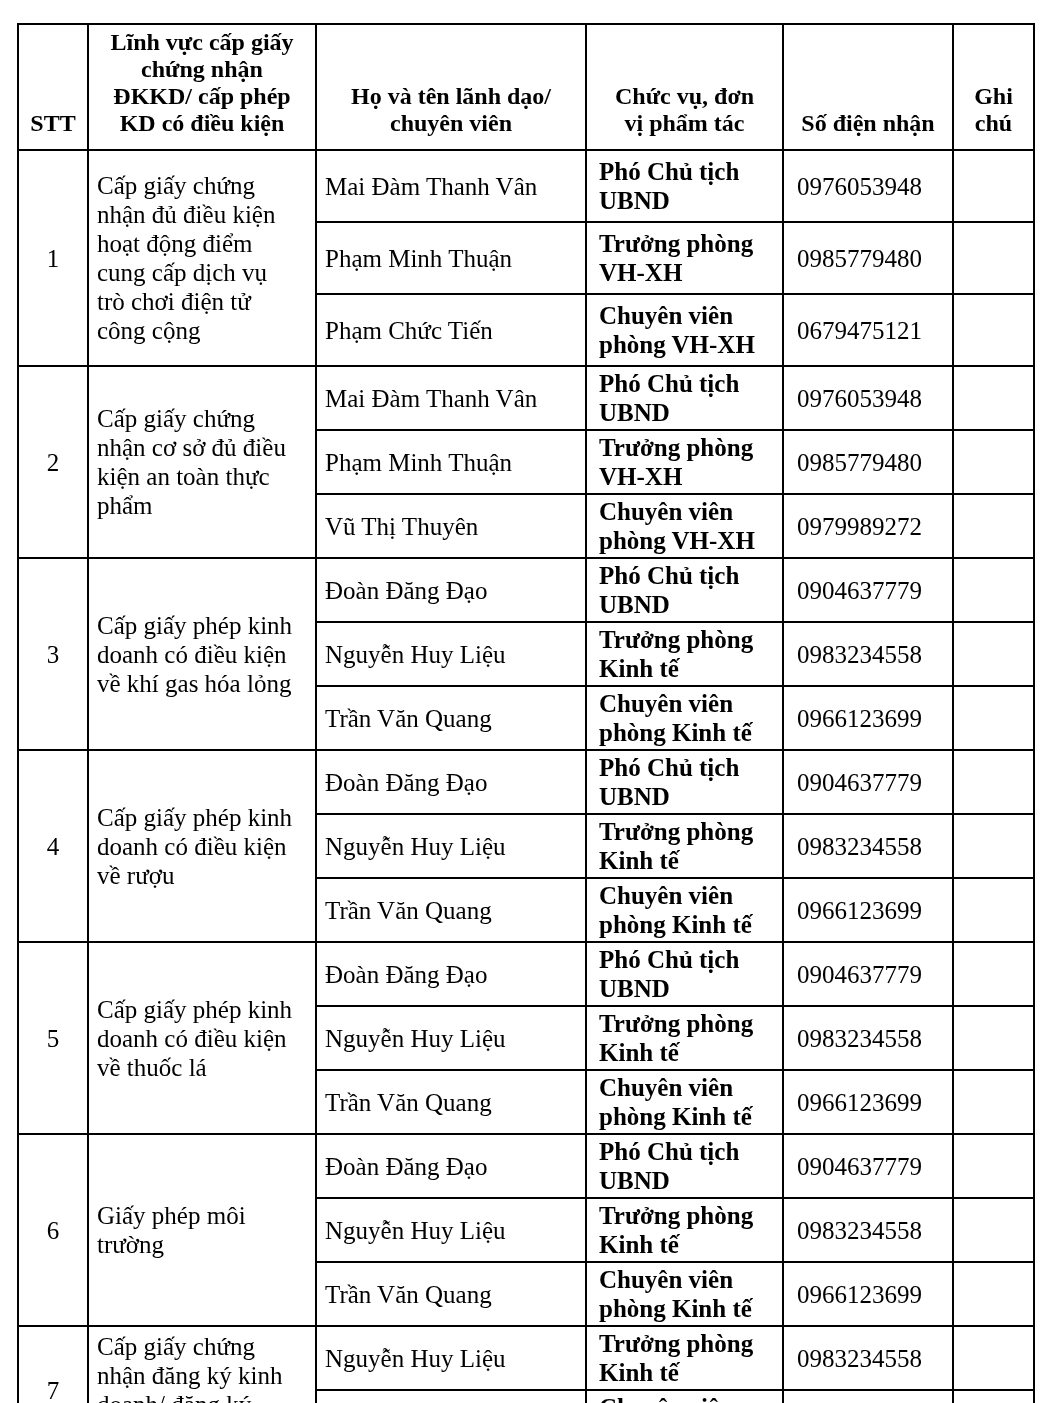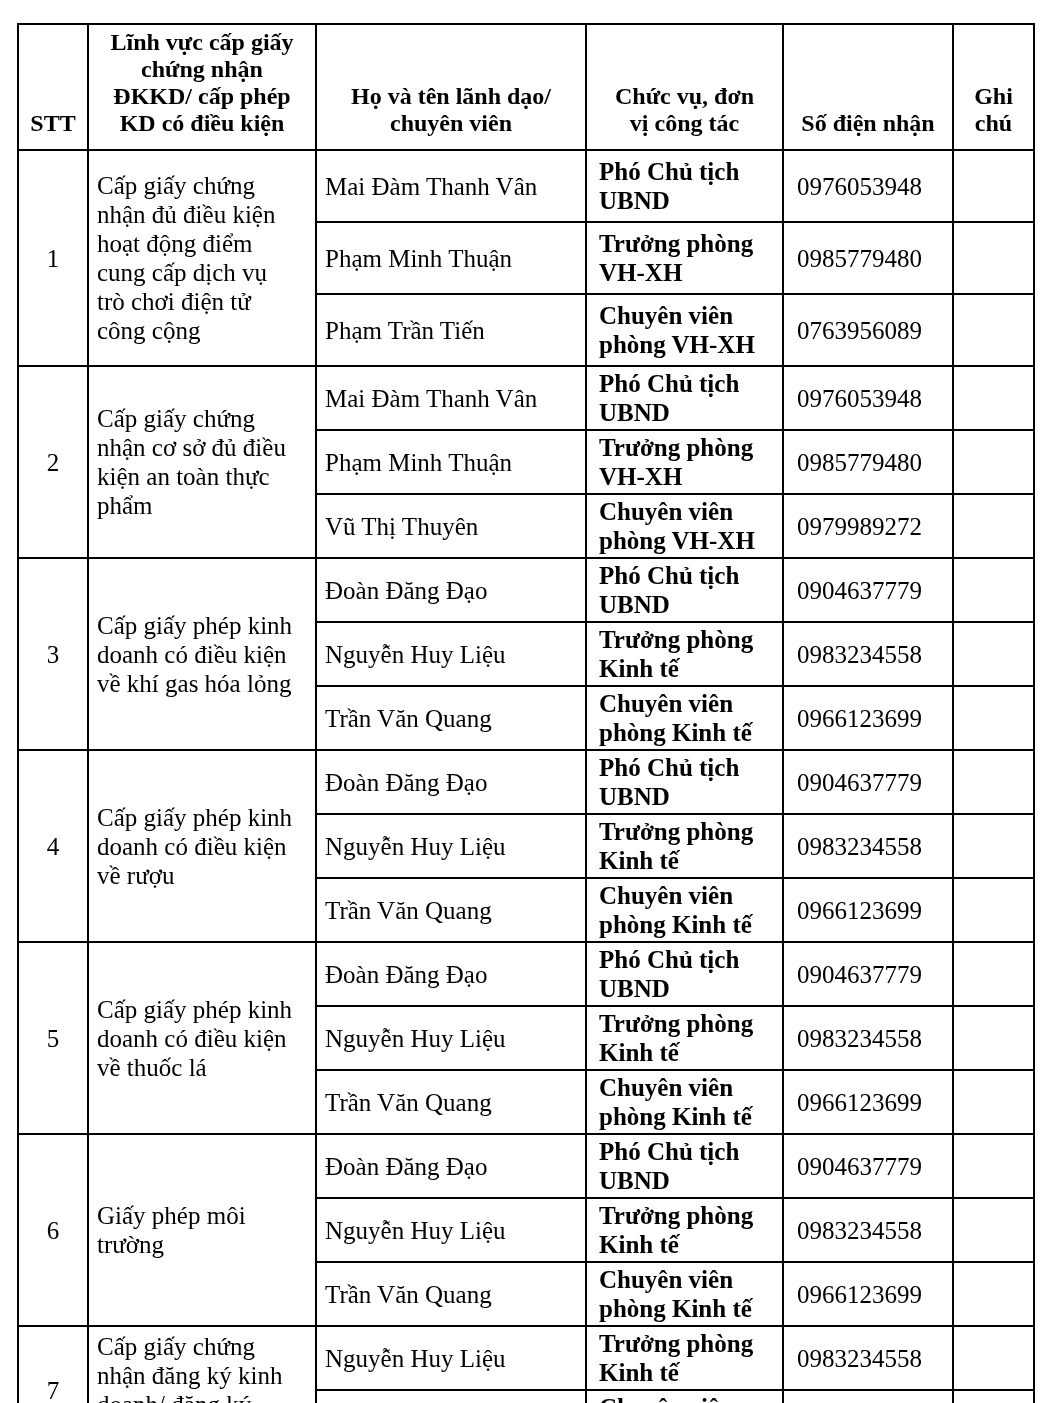--- a/index.html
+++ b/index.html
@@ -72,21 +72,21 @@
     <thead>
       <tr>
         <th>STT</th>
         <th class="pre">Lĩnh vực cấp giấy
 chứng nhận
 ĐKKD/ cấp phép
 KD có điều kiện</th>
         <th class="pre">Họ và tên lãnh dạo/
 chuyên viên</th>
         <th class="pre">Chức vụ, đơn
-vị công tác</th>
+vị phẩm tác</th>
         <th>Số điện nhận</th>
         <th class="pre">Ghi
 chú</th>
       </tr>
     </thead>
     <tbody id="table-body">
         <tr class="g0">
           <td class="c-stt" rowspan="3">1</td>
           <td class="c-cat pre" rowspan="3">Cấp giấy chứng
 nhận đủ điều kiện
@@ -101,24 +101,24 @@
           <td class="c-note"></td>
         </tr>
         <tr class="g0">
           <td class="c-name">Phạm Minh Thuận</td>
           <td class="c-pos pre">Trưởng phòng
 VH-XH</td>
           <td class="c-phone">0985779480</td>
           <td class="c-note"></td>
         </tr>
         <tr class="g0">
-          <td class="c-name">Phạm Trần Tiến</td>
+          <td class="c-name">Phạm Chức Tiến</td>
           <td class="c-pos pre">Chuyên viên
 phòng VH-XH</td>
-          <td class="c-phone">0763956089</td>
+          <td class="c-phone">0679475121</td>
           <td class="c-note"></td>
         </tr>
         <tr class="g1">
           <td class="c-stt" rowspan="3">2</td>
           <td class="c-cat pre" rowspan="3">Cấp giấy chứng
 nhận cơ sở đủ điều
 kiện an toàn thực
 phẩm</td>
           <td class="c-name">Mai Đàm Thanh Vân</td>
           <td class="c-pos pre">Phó Chủ tịch

